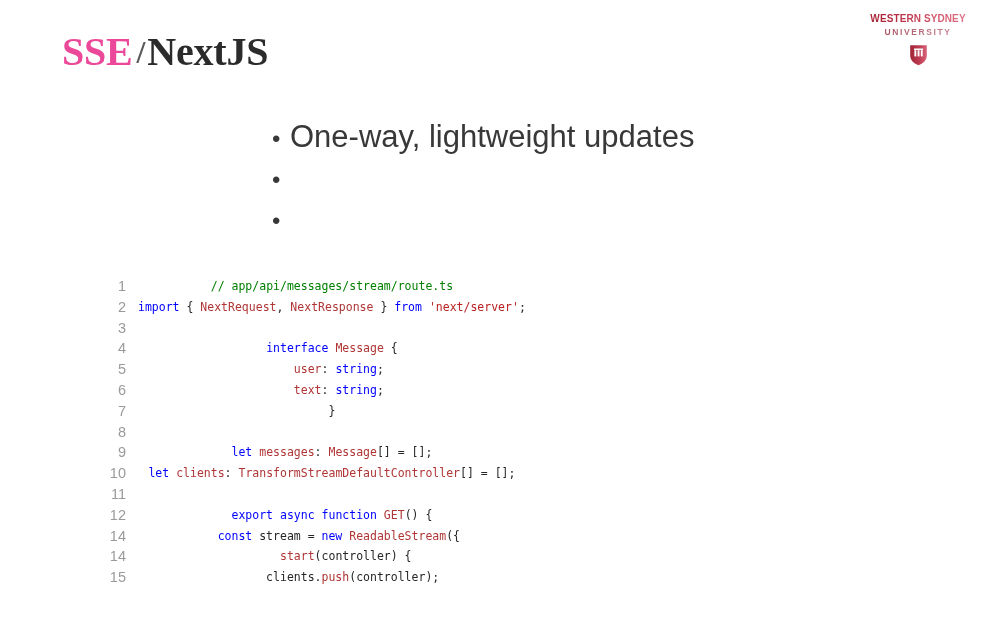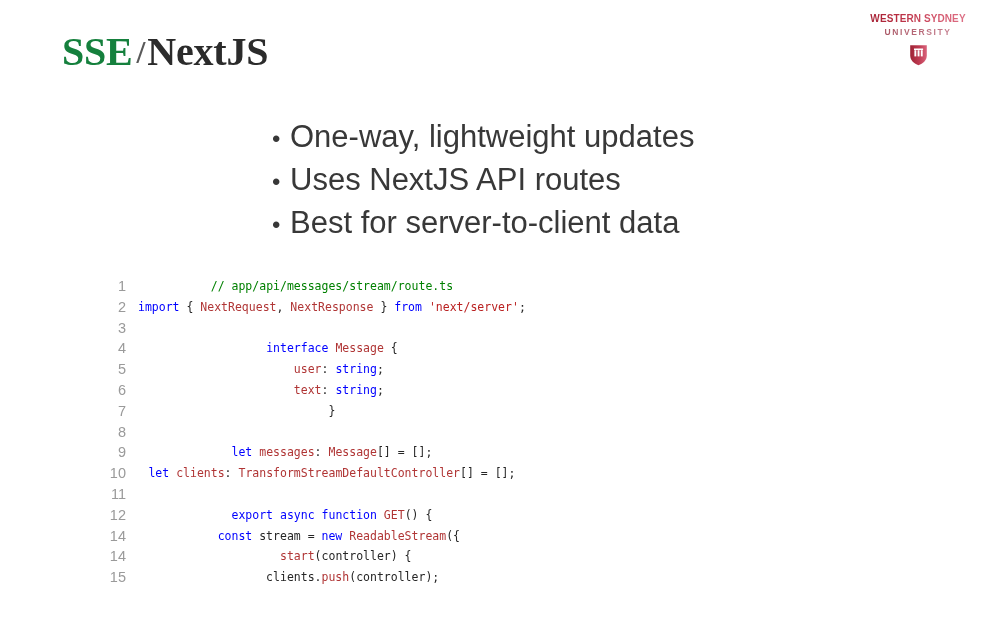--- a/index.html
+++ b/index.html
@@ -21,21 +21,21 @@
     position: absolute;
     left: 62px;
     top: 28px;
     font-family: "Liberation Serif", serif;
     font-weight: bold;
     font-size: 40px;
     line-height: 48px;
     white-space: nowrap;
     letter-spacing: -0.2px;
   }
-  .title-accent { color: #15803d; }
+  .title-accent { color: #ec4899; }
   .title-sep {
     color: #5a5a5a;
     font-size: 32px;
     font-weight: bold;
     padding: 0 2px 0 4px;
     position: relative;
     top: -2px;
   }
   .title-main { color: #2b2b2b; }
 
@@ -168,24 +168,22 @@
   </svg>
 </div>
 
 <ul class="bullets">
   <li>
     <span class="bullet-dot">•</span>
     <span>One-way, lightweight updates</span>
   </li>
   <li>
     <span class="bullet-dot">•</span>
-    <span>Uses NextJS API routes</span>
   </li>
   <li>
     <span class="bullet-dot">•</span>
-    <span>Best for server-to-client data</span>
   </li>
 </ul>
 
 <div class="code-block">
   <div class="gutter"><div class="ln">1</div><div class="ln">2</div><div class="ln">3</div><div class="ln">4</div><div class="ln">5</div><div class="ln">6</div><div class="ln">7</div><div class="ln">8</div><div class="ln">9</div><div class="ln">10</div><div class="ln">11</div><div class="ln">12</div><div class="ln">14</div><div class="ln">14</div><div class="ln">15</div></div>
   <div class="code-lines"><div class="ln"><span class="t-com">// app/api/messages/stream/route.ts</span></div><div class="ln"><span class="t-kw">import</span><span class="t-pl"> { </span><span class="t-id">NextRequest</span><span class="t-pl">, </span><span class="t-id">NextResponse</span><span class="t-pl"> } </span><span class="t-kw">from</span><span class="t-pl"> </span><span class="t-str">'next/server'</span><span class="t-pl">;</span></div><div class="ln">&nbsp;</div><div class="ln"><span class="t-kw">interface</span><span class="t-pl"> </span><span class="t-id">Message</span><span class="t-pl"> {</span></div><div class="ln"><span class="t-pl">  </span><span class="t-id">user</span><span class="t-pl">: </span><span class="t-kw">string</span><span class="t-pl">;</span></div><div class="ln"><span class="t-pl">  </span><span class="t-id">text</span><span class="t-pl">: </span><span class="t-kw">string</span><span class="t-pl">;</span></div><div class="ln"><span class="t-pl">}</span></div><div class="ln">&nbsp;</div><div class="ln"><span class="t-kw">let</span><span class="t-pl"> </span><span class="t-id">messages</span><span class="t-pl">: </span><span class="t-id">Message</span><span class="t-pl">[] = [];</span></div><div class="ln"><span class="t-kw">let</span><span class="t-pl"> </span><span class="t-id">clients</span><span class="t-pl">: </span><span class="t-id">TransformStreamDefaultController</span><span class="t-pl">[] = [];</span></div><div class="ln">&nbsp;</div><div class="ln"><span class="t-kw">export</span><span class="t-pl"> </span><span class="t-kw">async</span><span class="t-pl"> </span><span class="t-kw">function</span><span class="t-pl"> </span><span class="t-id">GET</span><span class="t-pl">() {</span></div><div class="ln"><span class="t-pl">  </span><span class="t-kw">const</span><span class="t-pl"> stream = </span><span class="t-kw">new</span><span class="t-pl"> </span><span class="t-id">ReadableStream</span><span class="t-pl">({</span></div><div class="ln"><span class="t-pl">    </span><span class="t-id">start</span><span class="t-pl">(controller) {</span></div><div class="ln"><span class="t-pl">      clients.</span><span class="t-id">push</span><span class="t-pl">(controller);</span></div></div>
 </div>
 
 </body></html>

